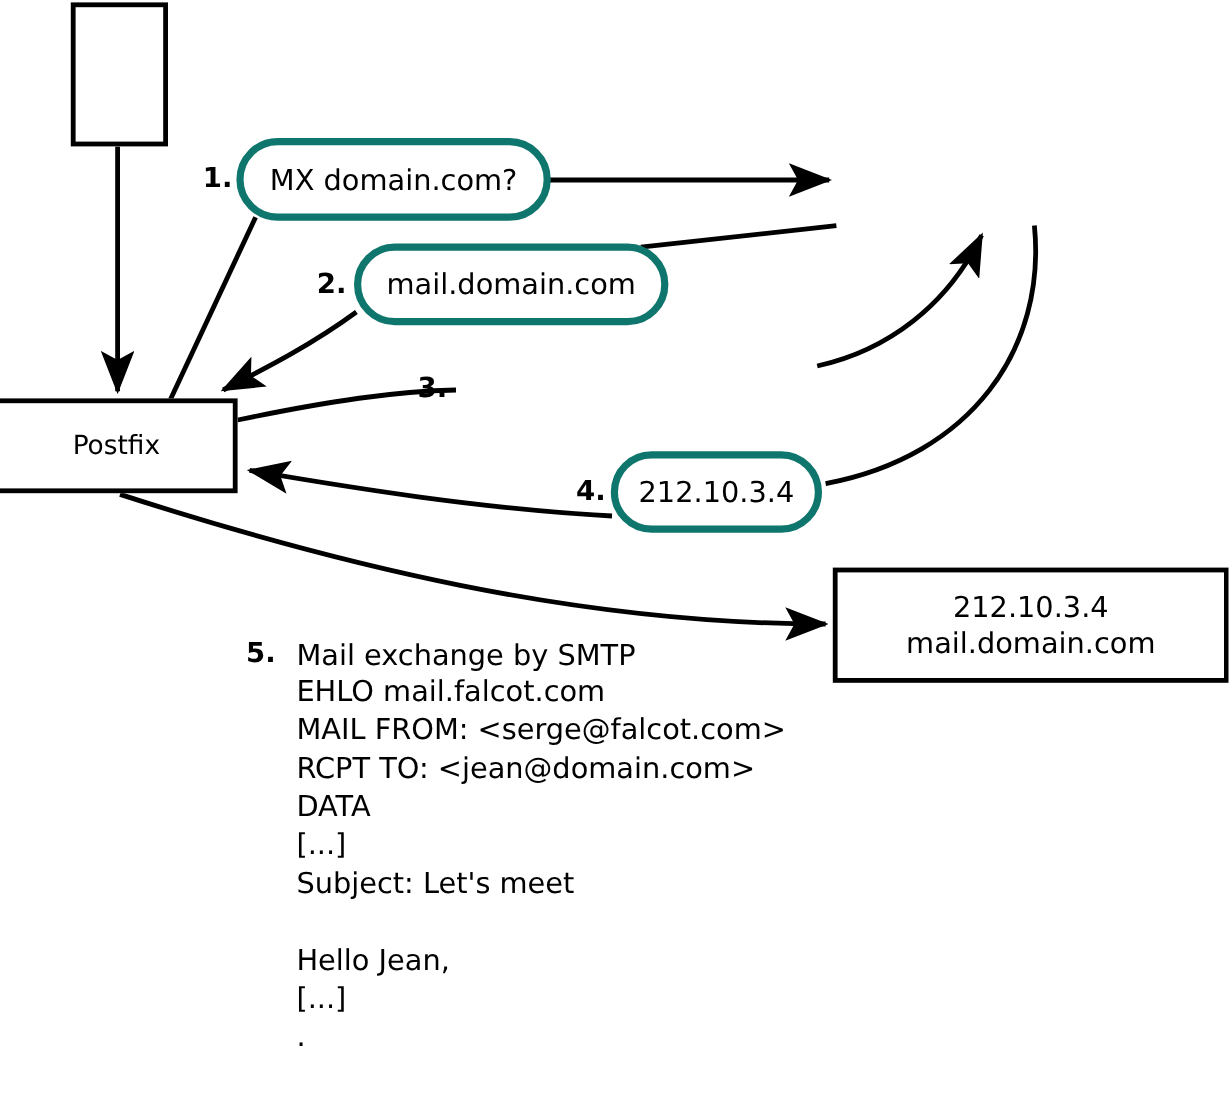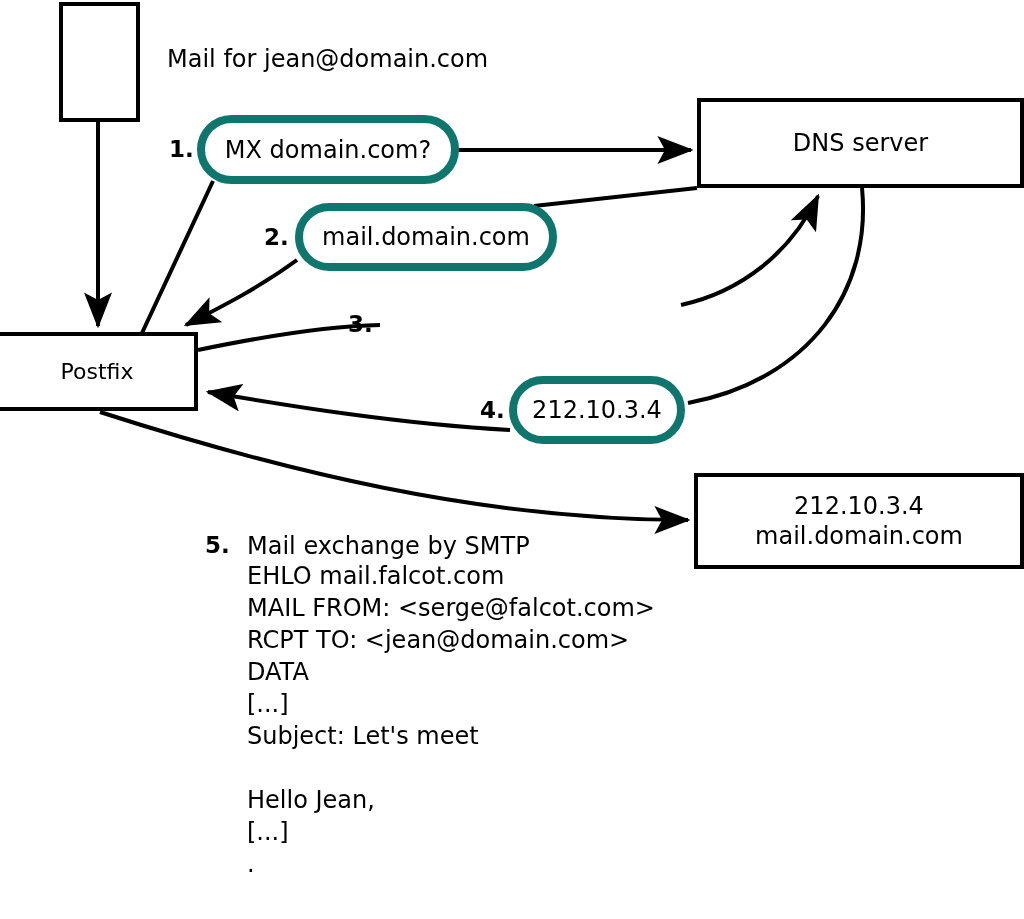--- a/index.html
+++ b/index.html
@@ -43,21 +43,21 @@
 
   #node-client   { left: 59px;  top: 2px;   width: 81px;  height: 120px; }
   #node-postfix  { left: -4px;  top: 332px; width: 202px; height: 79px;  font-size: 22px; }
   #node-dns      { left: 697px; top: 98px;  width: 327px; height: 90px;  font-size: 24px; }
   #node-target   { left: 694px; top: 473px; width: 330px; height: 96px;  font-size: 24px; }
 
   
   .bubble {
     position: absolute;
     box-sizing: border-box;
-    border: 8px solid #0f766e;
+    border: 6px solid #0f766e;
     background: #ffffff;
     border-radius: 999px;
     display: flex;
     align-items: center;
     justify-content: center;
     color: #000000;
     font-size: 24px;
     white-space: nowrap;
     z-index: 4;
   }
@@ -144,23 +144,20 @@
   </svg>
 
   <div class="node-box" id="node-client">
     <span></span>
   </div>
 
   <div class="node-box" id="node-postfix">
     <span>Postfix</span>
   </div>
 
-  <div class="node-box" id="node-dns">
-    <span>DNS server</span>
-  </div>
 
   <div class="node-box" id="node-target">
     <div>
       <div>212.10.3.4</div>
       <div>mail.domain.com</div>
     </div>
   </div>
 
   <div class="bubble" id="bubble-1">
     <span>MX domain.com?</span>
@@ -174,21 +171,20 @@
   <div class="bubble" id="bubble-4">
     <span>212.10.3.4</span>
   </div>
 
   <span class="step-num" id="step-1">1.</span>
   <span class="step-num" id="step-2">2.</span>
   <span class="step-num" id="step-3">3.</span>
   <span class="step-num" id="step-4">4.</span>
   <span class="step-num" id="step-5">5.</span>
 
-  <div id="mail-for-label">Mail for jean@domain.com</div>
 
   <div id="smtp-caption">Mail exchange by SMTP</div>
 
   <div id="smtp-transcript">EHLO mail.falcot.com
 MAIL FROM: &lt;serge@falcot.com&gt;
 RCPT TO: &lt;jean@domain.com&gt;
 DATA
 [...]
 Subject: Let's meet
 

